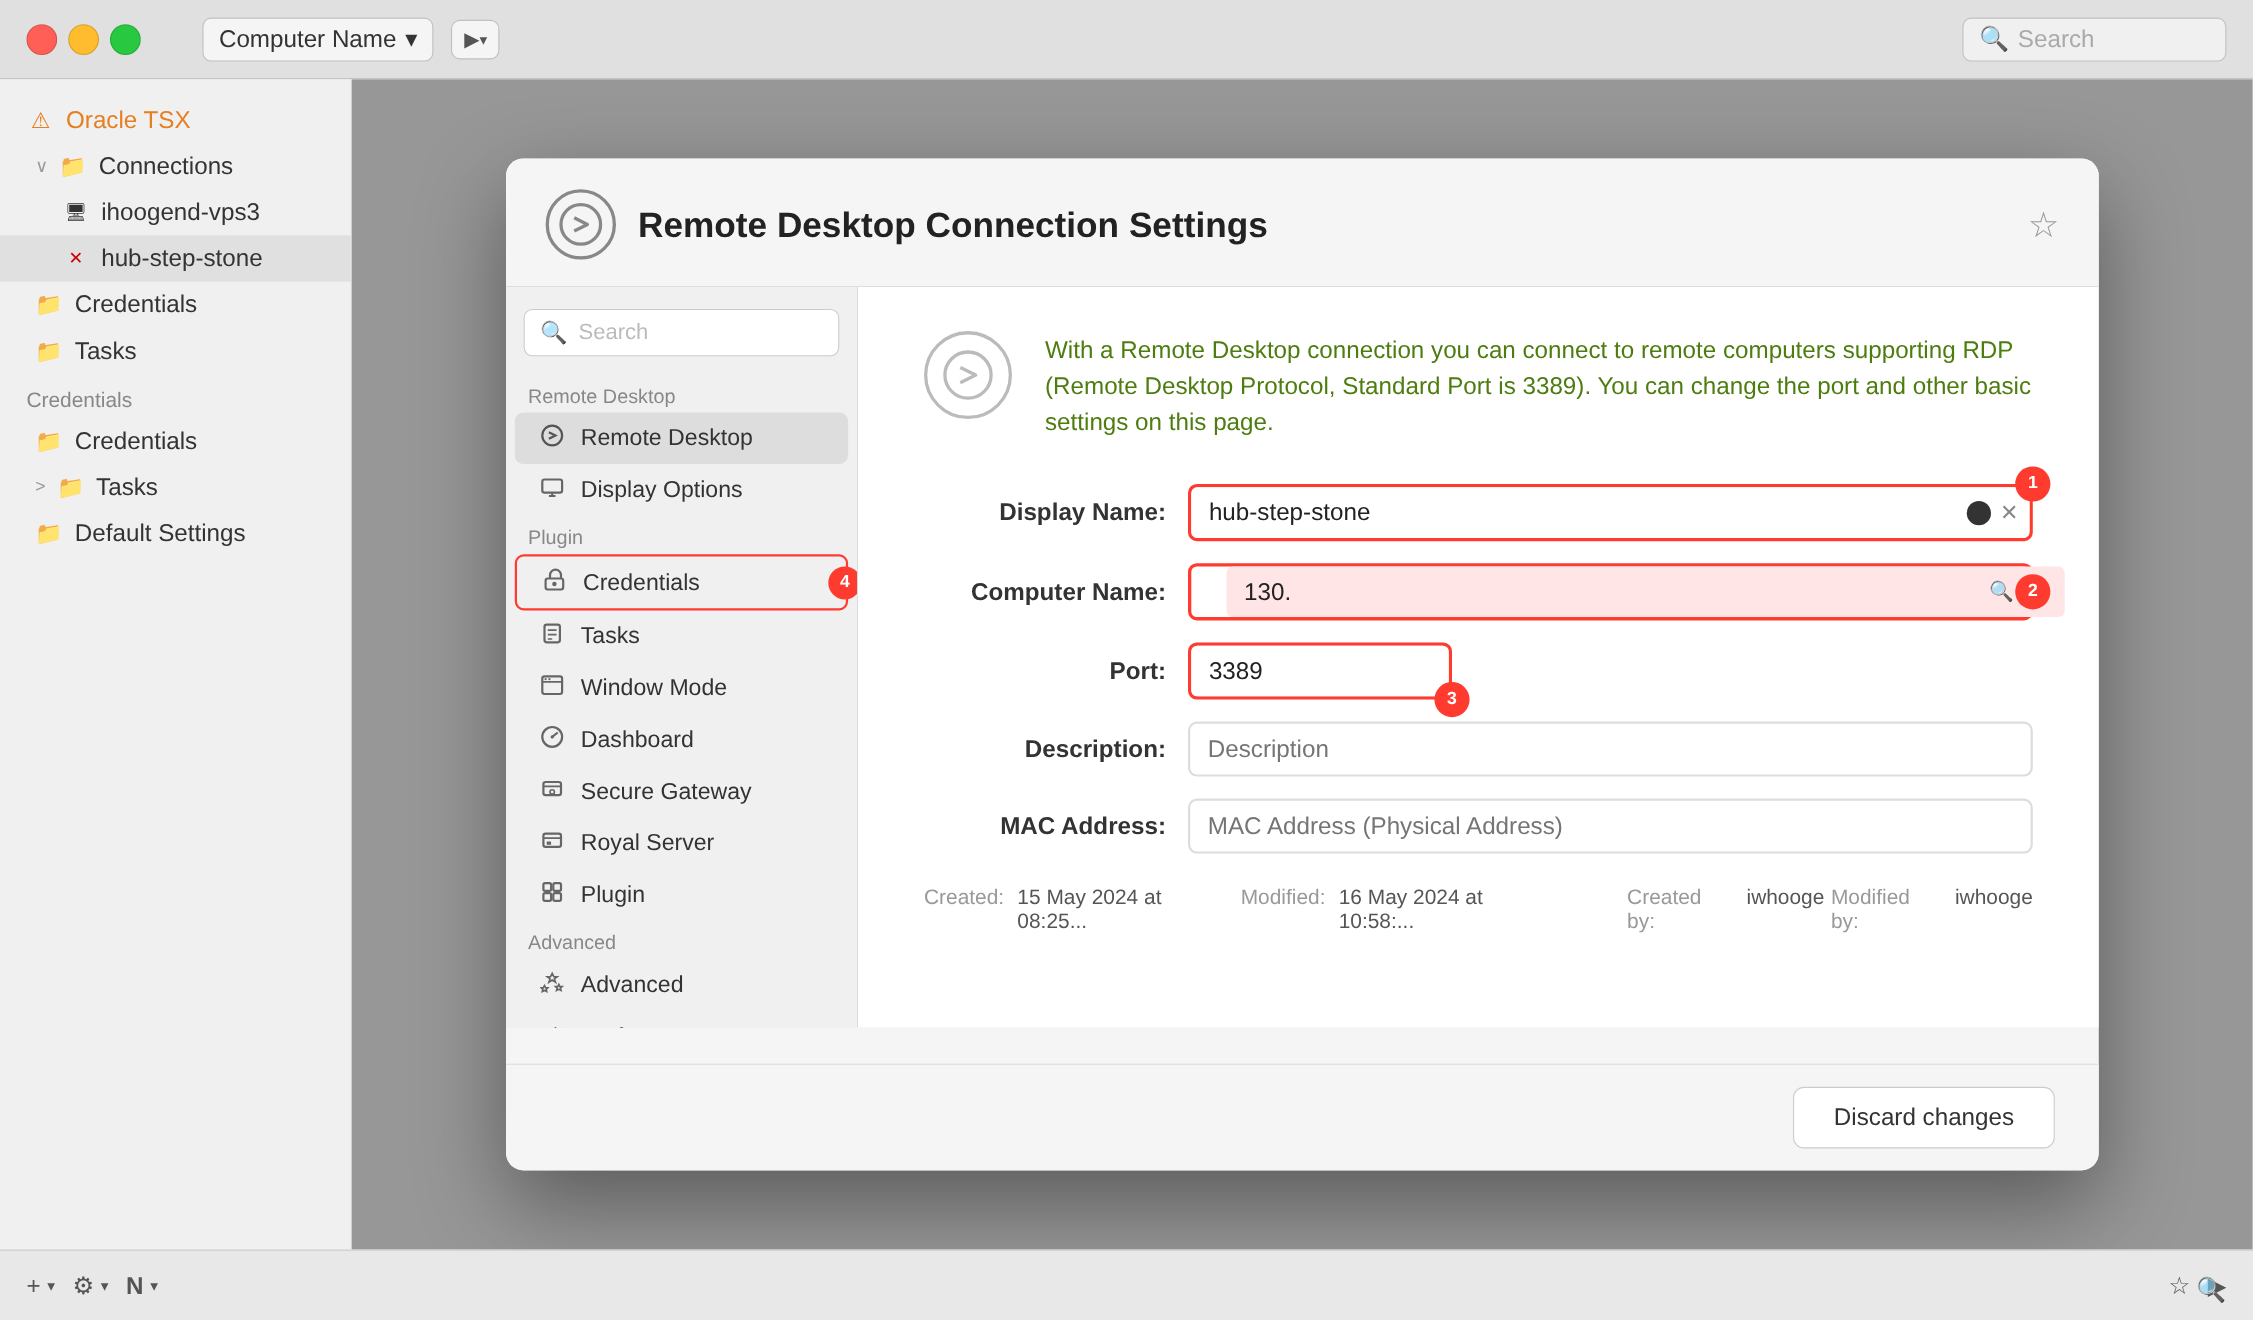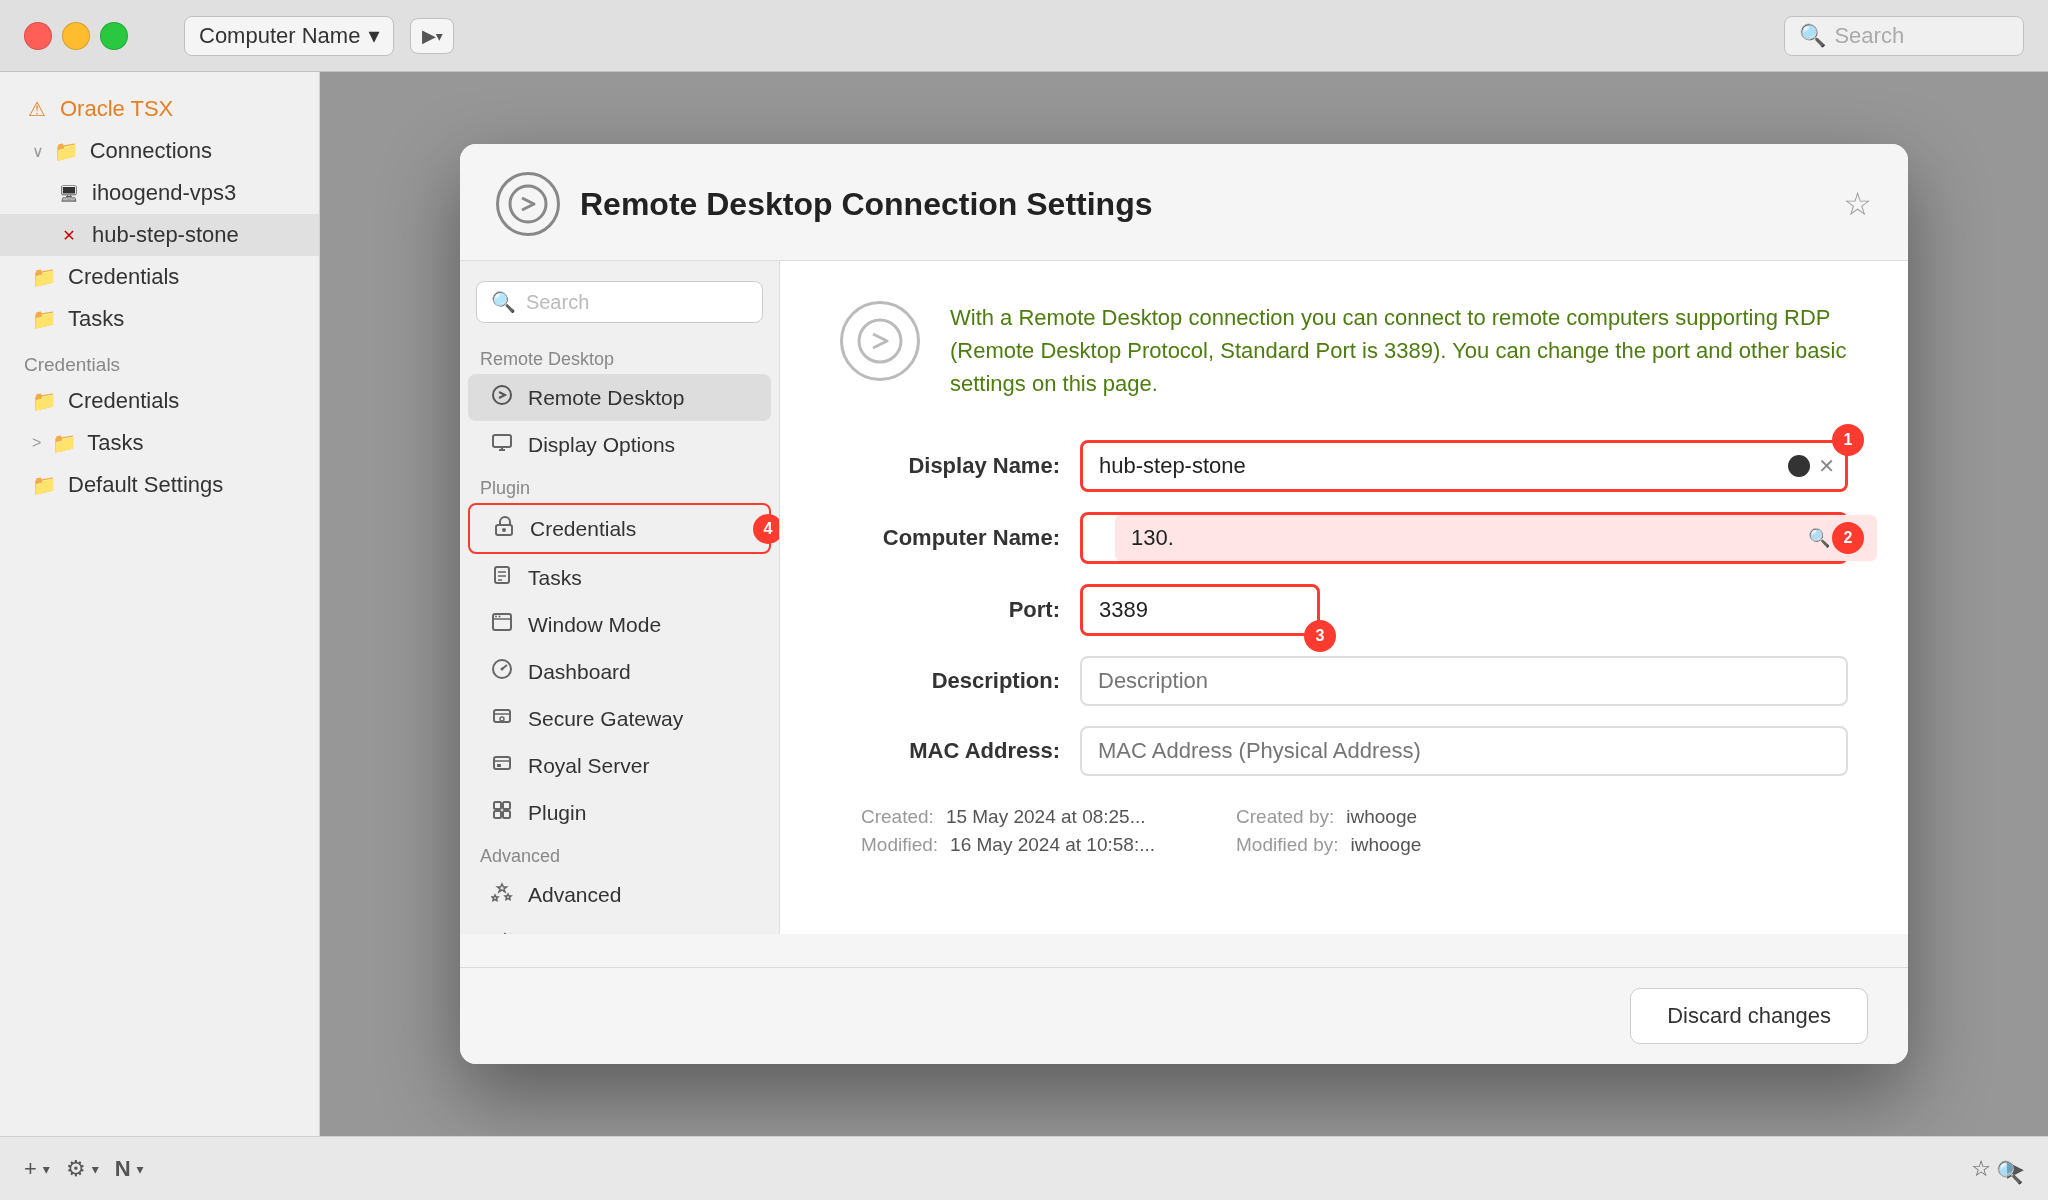--- a/index.html
+++ b/index.html
@@ -329,21 +329,21 @@
       cursor: pointer;
     }
 
     .meta-row {
       display: flex;
       gap: 60px;
       margin-top: 30px;
       font-size: 19px;
       color: #888;
     }
-    .meta-col { display: flex; flex-direction: column; gap: 6px; margin-left: 21px; }
+    .meta-col { display: flex; flex-direction: row; gap: 6px; }
     .meta-item { display: flex; gap: 12px; }
     .meta-key { color: #999; }
     .meta-val { color: #555; }
 
     
     .modal-footer {
       background: #f5f5f5;
       border-top: 1px solid #ddd;
       padding: 20px 40px;
       display: flex;

